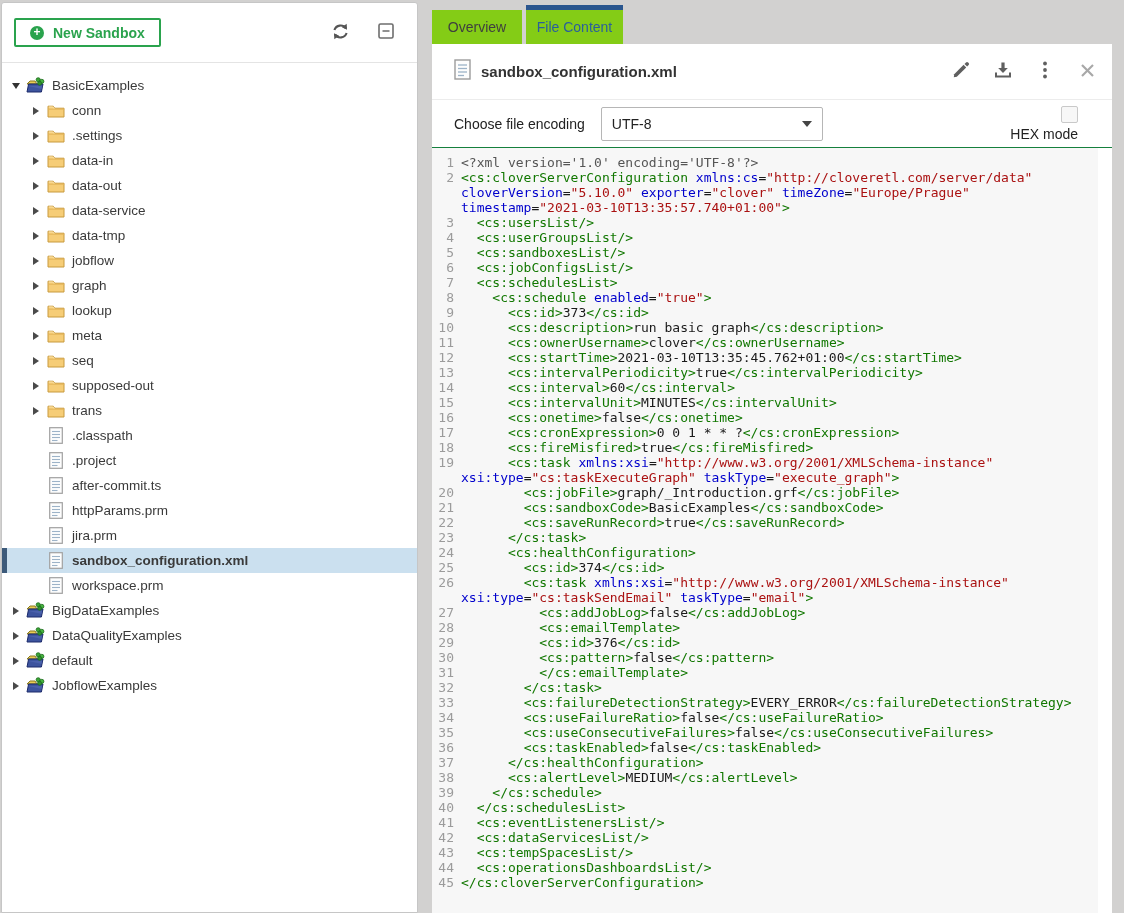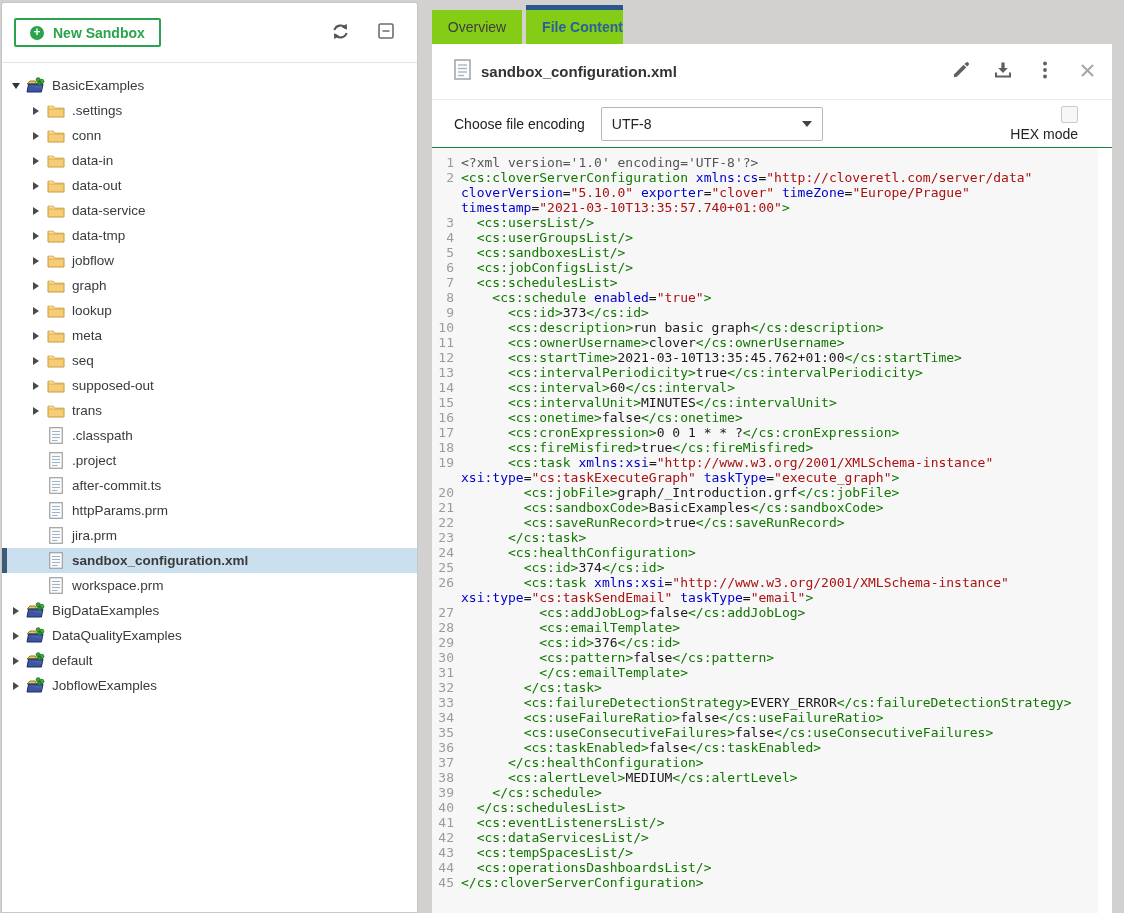--- a/index.html
+++ b/index.html
@@ -37,21 +37,21 @@
   .row.selected{background:var(--selbg);border-left:5px solid var(--selborder);font-weight:700;}
   .row.selected.lvl1{padding-left:21px;}
   .arrowbox{width:16px;flex:none;display:flex;justify-content:center;align-items:center;}
   .tri-right{width:0;height:0;border-top:4px solid transparent;border-bottom:4px solid transparent;border-left:6px solid #4a4a4a;display:inline-block;}
   .tri-down{width:0;height:0;border-left:4px solid transparent;border-right:4px solid transparent;border-top:6px solid #333;display:inline-block;}
   .ticon{width:19px;height:17px;flex:none;margin:0 7px 0 2px;display:flex;align-items:center;justify-content:center;}
   .tlabel{white-space:nowrap;}
   
   .tab{position:absolute;background:#84cc16;display:flex;align-items:center;justify-content:center;font-size:14px;cursor:pointer;}
   .tab-overview{left:432px;top:10px;width:90px;height:34px;color:#3f3f3f;}
-  .tab-filecontent{left:526px;top:5px;width:97px;height:39px;border-top:5px solid var(--tabblue);color:var(--tabtext);font-weight:700;justify-content:flex-end;}
+  .tab-filecontent{left:526px;top:5px;width:97px;height:39px;border-top:5px solid var(--tabblue);color:var(--tabtext);font-weight:400;}
   
   .main{position:absolute;left:432px;top:44px;width:680px;bottom:0;background:#fff;overflow:hidden;}
   .file-header{height:56px;display:flex;align-items:center;padding:0 16px 0 22px;border-bottom:1px solid #ececec;}
   .file-title{margin-left:10px;font-size:15px;font-weight:700;color:#333;}
   .header-icons{margin-left:auto;display:flex;gap:24px;align-items:center;}
   .hicon{background:none;border:none;padding:0;width:18px;height:18px;cursor:pointer;display:flex;align-items:center;justify-content:center;}
   .encoding-row{height:48px;display:flex;align-items:center;padding:0 34px 0 22px;border-bottom:1px solid #15803d;font-size:14px;color:#222;}
   .select-box{margin-left:16px;width:222px;height:27px;border:1px solid #b6b6b6;border-radius:2px;background:#fff;
     display:flex;align-items:center;padding:16px 10px;font-size:14px;color:#222;cursor:pointer;}
   .caret{margin-left:auto;width:0;height:0;border-left:5px solid transparent;border-right:5px solid transparent;border-top:6px solid #444;}
@@ -121,34 +121,34 @@
         <span class="arrowbox">
           <i class="tri-right"></i>
         </span>
         <span class="ticon">
           <svg width="18" height="14" viewBox="0 0 18 14">
             <path d="M1 2.2 h5.2 l1.6 2 h9.2 v8.8 h-16 z" fill="#f6cd77" stroke="#c89a3f" stroke-width="1"></path>
             <path d="M1.6 5.2 h15.6" stroke="#e4b458" stroke-width="1"></path>
             <path d="M1.8 3 h4 l1.2 1.5" fill="none" stroke="#fbe3a8" stroke-width="1"></path>
           </svg>
         </span>
+        <span class="tlabel">conn</span>
+      </div>
+      <div class="row lvl1">
+        <span class="arrowbox">
+          <i class="tri-right"></i>
+        </span>
+        <span class="ticon">
+          <svg width="18" height="14" viewBox="0 0 18 14">
+            <path d="M1 2.2 h5.2 l1.6 2 h9.2 v8.8 h-16 z" fill="#f6cd77" stroke="#c89a3f" stroke-width="1"></path>
+            <path d="M1.6 5.2 h15.6" stroke="#e4b458" stroke-width="1"></path>
+            <path d="M1.8 3 h4 l1.2 1.5" fill="none" stroke="#fbe3a8" stroke-width="1"></path>
+          </svg>
+        </span>
         <span class="tlabel">.settings</span>
-      </div>
-      <div class="row lvl1">
-        <span class="arrowbox">
-          <i class="tri-right"></i>
-        </span>
-        <span class="ticon">
-          <svg width="18" height="14" viewBox="0 0 18 14">
-            <path d="M1 2.2 h5.2 l1.6 2 h9.2 v8.8 h-16 z" fill="#f6cd77" stroke="#c89a3f" stroke-width="1"></path>
-            <path d="M1.6 5.2 h15.6" stroke="#e4b458" stroke-width="1"></path>
-            <path d="M1.8 3 h4 l1.2 1.5" fill="none" stroke="#fbe3a8" stroke-width="1"></path>
-          </svg>
-        </span>
-        <span class="tlabel">conn</span>
       </div>
       <div class="row lvl1">
         <span class="arrowbox">
           <i class="tri-right"></i>
         </span>
         <span class="ticon">
           <svg width="18" height="14" viewBox="0 0 18 14">
             <path d="M1 2.2 h5.2 l1.6 2 h9.2 v8.8 h-16 z" fill="#f6cd77" stroke="#c89a3f" stroke-width="1"></path>
             <path d="M1.6 5.2 h15.6" stroke="#e4b458" stroke-width="1"></path>
             <path d="M1.8 3 h4 l1.2 1.5" fill="none" stroke="#fbe3a8" stroke-width="1"></path>

